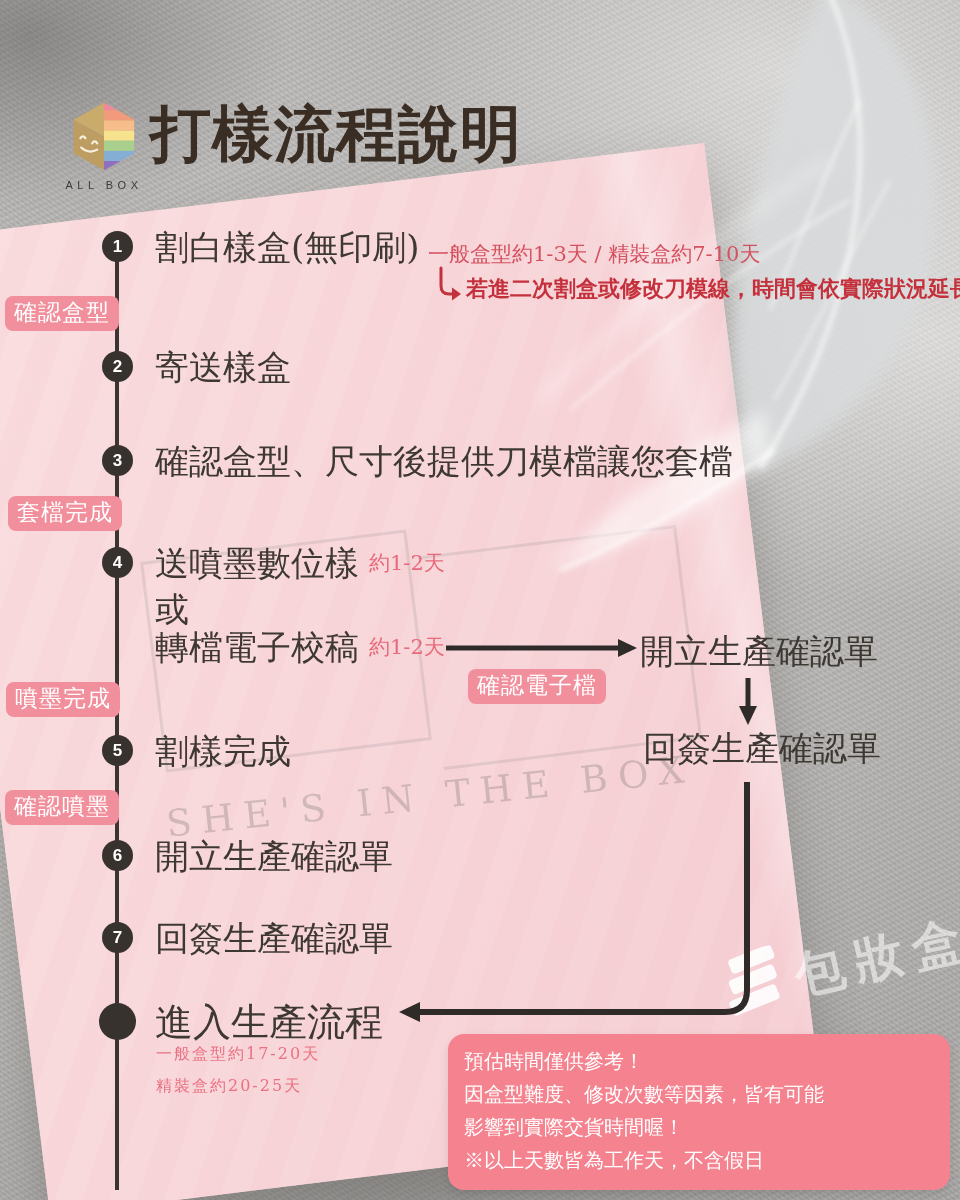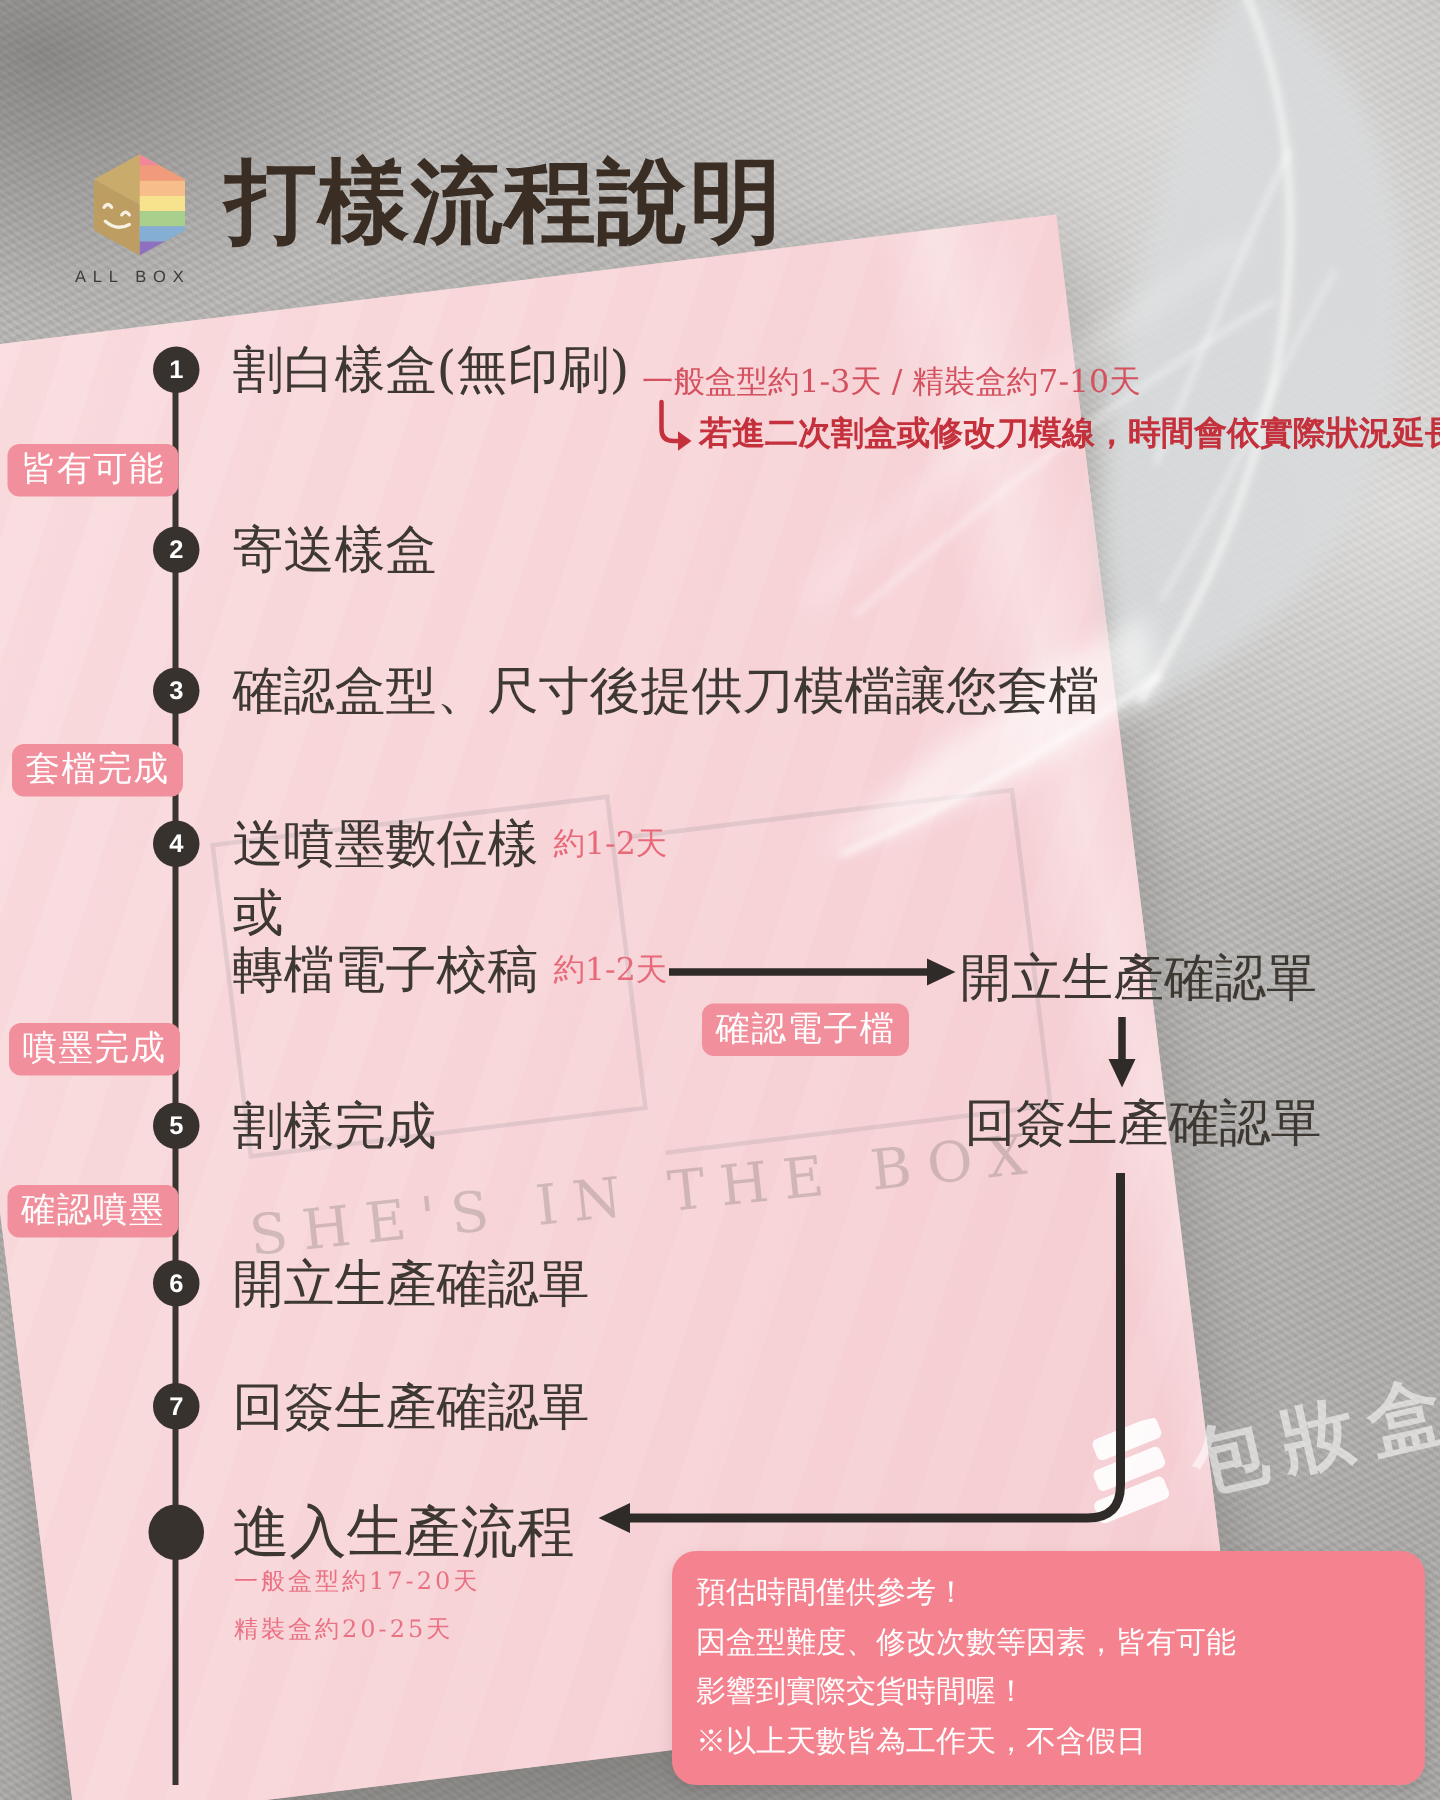--- a/index.html
+++ b/index.html
@@ -28,35 +28,35 @@
   .boxline.a { left:152px; top:545px; width:268px; height:212px; }
   .boxline.b { left:430px; top:540px; width:260px; height:215px; border-left:none; }
   
   .feather-svg { position:absolute; left:530px; top:-20px; }
   .wm-inner { position:absolute; left:165px; top:775px; transform:rotate(-6deg);
     font-size:37px; letter-spacing:10px; color:rgba(118,112,106,.30); white-space:nowrap; }
   .wm-corner { position:absolute; left:722px; top:928px; transform:rotate(-13deg);
     display:flex; align-items:center; gap:10px; color:rgba(255,255,255,.55); }
   .wm-corner .txt { font-size:50px; letter-spacing:10px; font-weight:700; white-space:nowrap; }
   
-  .logo { position:absolute; left:50px; top:96px; width:88px; }
+  .logo { position:absolute; left:60px; top:96px; width:88px; text-align:center; }
   .logo .brand { margin-top:3px; font-family:"Liberation Sans",sans-serif; font-size:11px;
     letter-spacing:4.5px; color:#3e3b37; }
   .title { position:absolute; left:150px; top:94px; font-size:61px; font-weight:700;
     color:#3a2d23; letter-spacing:1px; white-space:nowrap; }
   
   .tline { position:absolute; left:115px; top:246px; width:4px; height:944px; background:#3b3531; }
   .numc { position:absolute; left:102px; width:31px; height:31px; border-radius:50%;
     background:#38322e; color:#fff; font-family:"Liberation Sans",sans-serif; font-weight:700;
     font-size:17px; display:flex; align-items:center; justify-content:center; }
   .finaldot { position:absolute; left:99px; top:1003px; width:37px; height:37px;
     border-radius:50%; background:#38322e; }
   .step { position:absolute; left:155px; font-size:34px; color:#3e3833; line-height:1.25;
     white-space:nowrap; }
-  .step.big { font-size:38px;font-family:Liberation Serif, serif; }
+  .step.big { font-size:38px; }
   .dur { font-size:21px; color:#e8697a; margin-left:10px; vertical-align:5px; }
   .rnote1 { position:absolute; left:428px; top:240px; font-size:21px; color:#d4515f; white-space:nowrap; }
   .rnote2 { position:absolute; left:436px; top:266px; display:flex; align-items:flex-start; }
   .rnote2 .txt { font-size:22px; color:#c4303b; font-weight:600; margin-left:4px; padding-top:8px; white-space:nowrap; }
   .rdur { position:absolute; left:156px; font-size:16px; letter-spacing:2px; color:#ea7183; white-space:nowrap; }
   .pill { position:absolute; background:#f28f9c; color:#fff; font-size:23px; letter-spacing:1px;
     padding:1px 9px 3px; border-radius:8px; white-space:nowrap; }
   .branch { position:absolute; font-size:34px; color:#3e3833; white-space:nowrap; }
   .flow { position:absolute; }
   
@@ -156,21 +156,21 @@
   <div class="step" style="top:542px"><span>送噴墨數位樣</span><span class="dur">約1-2天</span></div>
   <div class="step" style="top:588px">或</div>
   <div class="step" style="top:626px"><span>轉檔電子校稿</span><span class="dur">約1-2天</span></div>
   <div class="step" style="top:730px">割樣完成</div>
   <div class="step" style="top:835px">開立生產確認單</div>
   <div class="step" style="top:917px">回簽生產確認單</div>
   <div class="step big" style="top:999px">進入生產流程</div>
   <div class="rdur" style="top:1044px">一般盒型約17-20天</div>
   <div class="rdur" style="top:1076px">精裝盒約20-25天</div>
 
-  <div class="pill" style="left:5px; top:296px">皆有可能</div>
+  <div class="pill" style="left:5px; top:296px">確認盒型</div>
   <div class="pill" style="left:8px; top:496px">套檔完成</div>
   <div class="pill" style="left:6px; top:682px">噴墨完成</div>
   <div class="pill" style="left:5px; top:790px">確認噴墨</div>
 
   <svg class="flow" style="left:446px; top:636px" width="192" height="24" viewBox="0 0 192 24">
     <line x1="0" y1="12" x2="174" y2="12" stroke="#2f2b28" stroke-width="5"></line>
     <polygon points="172,3 172,21 191,12" fill="#2f2b28"></polygon>
   </svg>
   <div class="pill" style="left:468px; top:669px">確認電子檔</div>
   <div class="branch" style="left:640px; top:629px">開立生產確認單</div>

